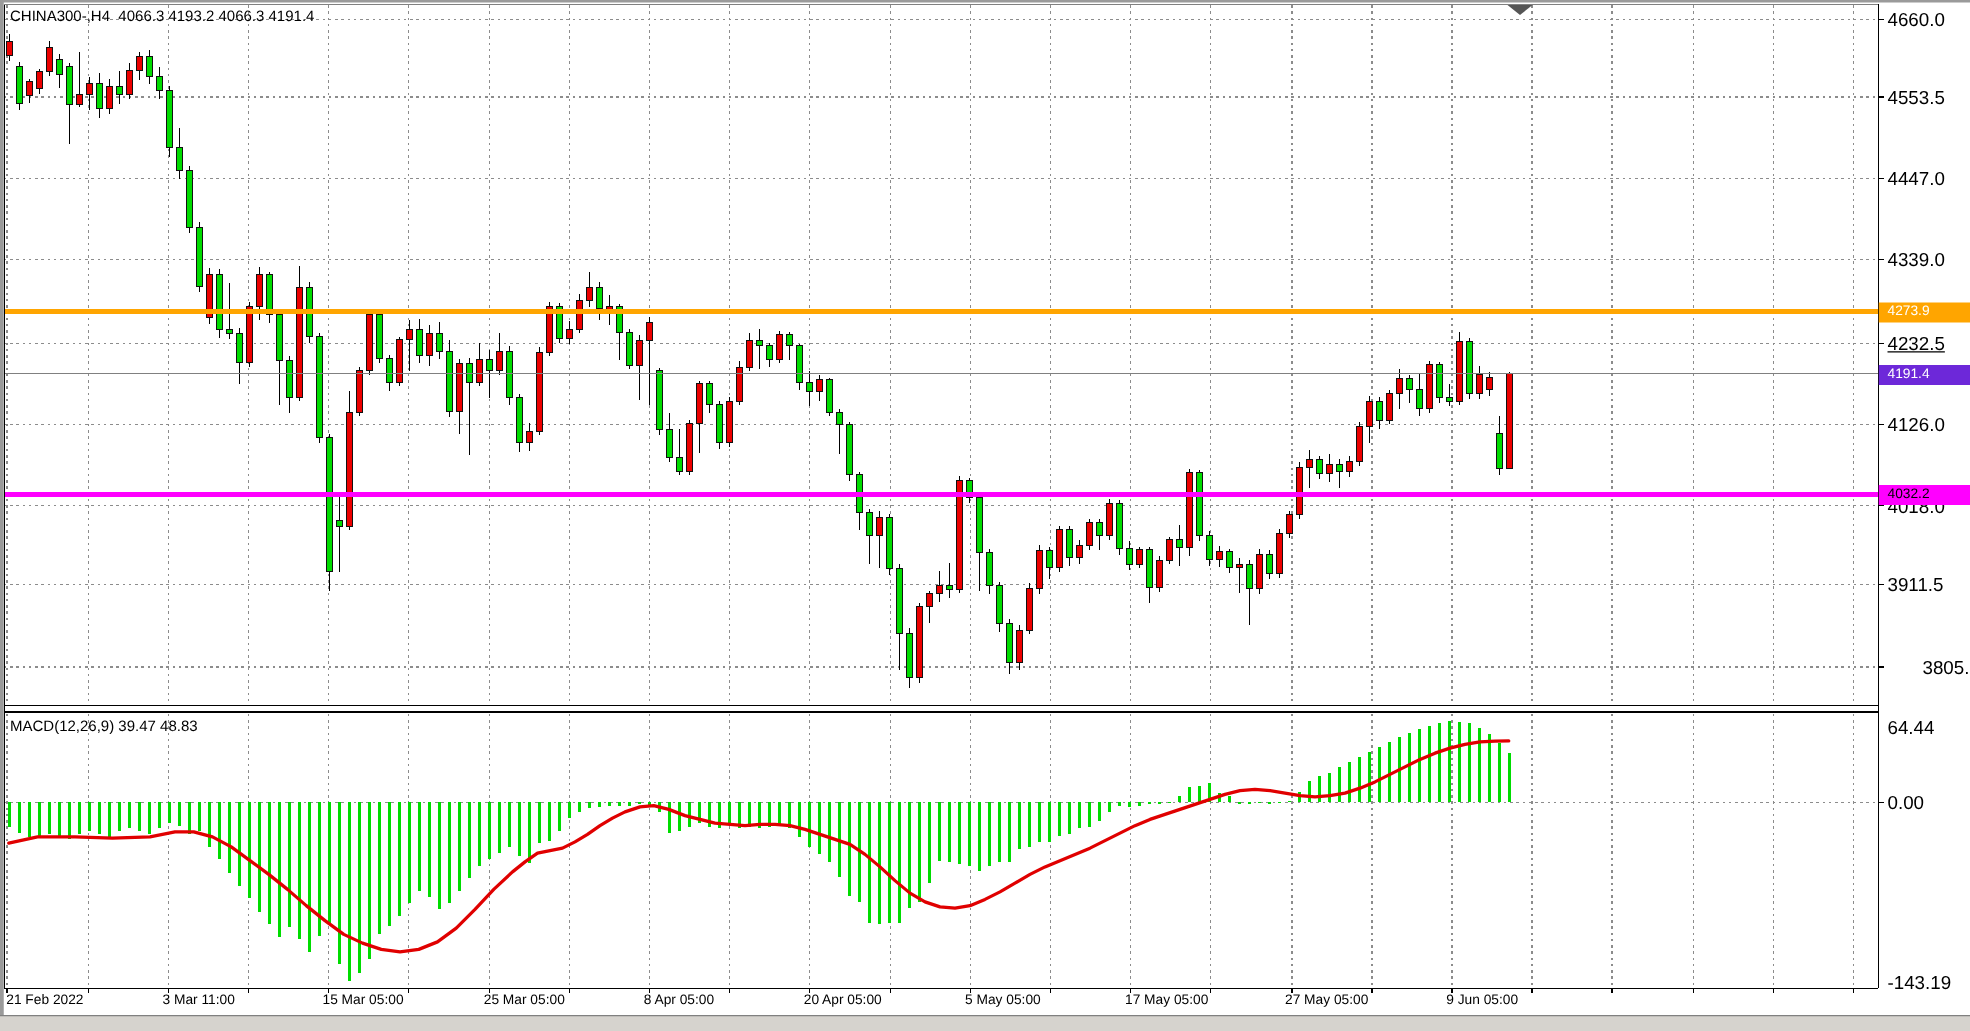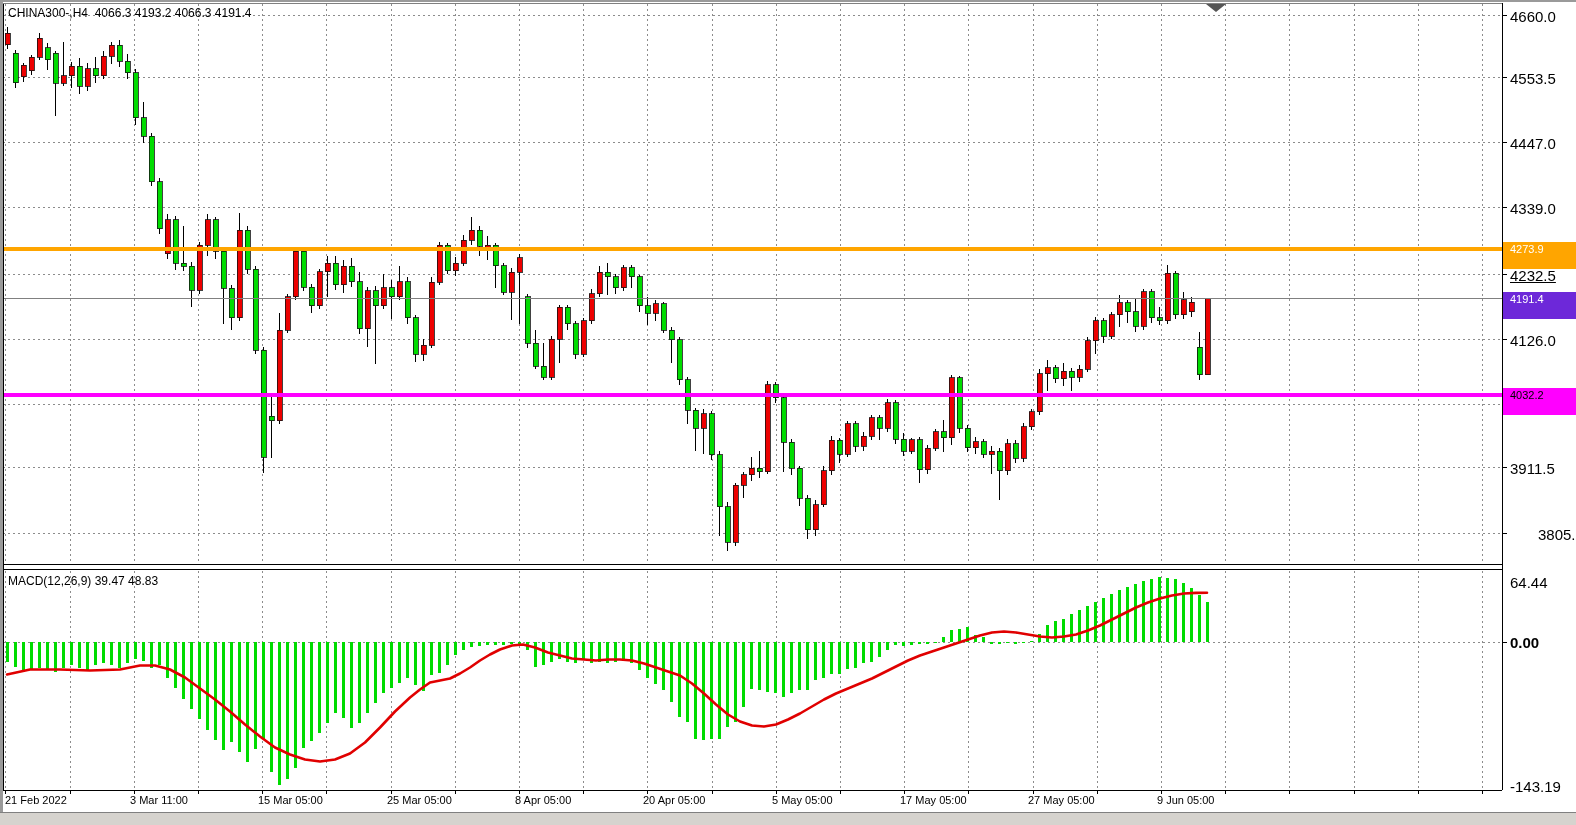--- a/index.html
+++ b/index.html
@@ -3,21 +3,21 @@
 <meta charset="utf-8">
 <style>
   html,body{margin:0;padding:0;background:#d6d3ce;}
   .screen{position:relative;width:1576px;height:825px;background:#ffffff;
           font-family:"Liberation Sans",sans-serif;overflow:hidden;}
   #chart-svg{position:absolute;left:0;top:0;}
   .ovl{position:absolute;color:#000;font-size:11px;line-height:14px;white-space:pre;}
   #title{left:8px;top:6px;font-size:12px;z-index:5;}
   #macd-label{left:8px;top:574px;font-size:12px;z-index:5;}
   .axlabel{position:absolute;left:1510px;width:64px;font-size:15px;height:14px;color:#000;white-space:nowrap;z-index:2;}
-  .badge{position:absolute;left:1503px;width:73px;height:27px;font-size:11px;line-height:14px;
+  .badge{position:absolute;left:1503px;width:73px;height:16px;font-size:11px;line-height:14px;
          padding-left:7px;box-sizing:border-box;z-index:4;white-space:nowrap;}
   .datelabel{position:absolute;top:794px;font-size:11px;color:#000;white-space:nowrap;z-index:2;text-align:right;}
   #bottom-strip{position:absolute;left:0;top:812px;width:1576px;height:13px;
                 background:#d6d3ce;border-top:1px solid #808080;z-index:3;}
   #left-edge{position:absolute;left:0;top:0;width:3px;height:812px;background:#9a9a9a;z-index:3;}
   #top-edge{position:absolute;left:0;top:0;width:1576px;height:2px;background:#9a9a9a;z-index:3;}
 </style>
 </head>
 <body>
 
@@ -599,21 +599,21 @@
       <div class="axlabel" style="top: 135px;">4447.0</div>
       <div class="axlabel" style="top: 200px;">4339.0</div>
       <div class="axlabel" style="top: 267px; text-decoration: underline;">4232.5</div>
       <div class="axlabel" style="top: 332px;">4126.0</div>
       <div class="axlabel" style="top: 397px;">4018.0</div>
       <div class="axlabel" style="top: 460px;">3911.5</div>
       <div class="axlabel" style="top: 526px; margin-left: 28px;">3805.0</div>
     </div>
   <div id="macd-axis">
       <div class="axlabel" style="top: 574px;">64.44</div>
-      <div class="axlabel" style="top: 634px; font-weight: bold;">0.00</div>
+      <div class="axlabel" style="top: 634px;">0.00</div>
       <div class="axlabel" style="top: 778px;">-143.19</div>
     </div>
   <div id="time-axis">
       <div class="datelabel" style="left: 5px;">21 Feb 2022</div>
       <div class="datelabel" style="left: 130px;">3 Mar 11:00</div>
       <div class="datelabel" style="left: 258px;">15 Mar 05:00</div>
       <div class="datelabel" style="left: 387px;">25 Mar 05:00</div>
       <div class="datelabel" style="left: 515px;">8 Apr 05:00</div>
       <div class="datelabel" style="left: 643px;">20 Apr 05:00</div>
       <div class="datelabel" style="left: 772px;">5 May 05:00</div>

